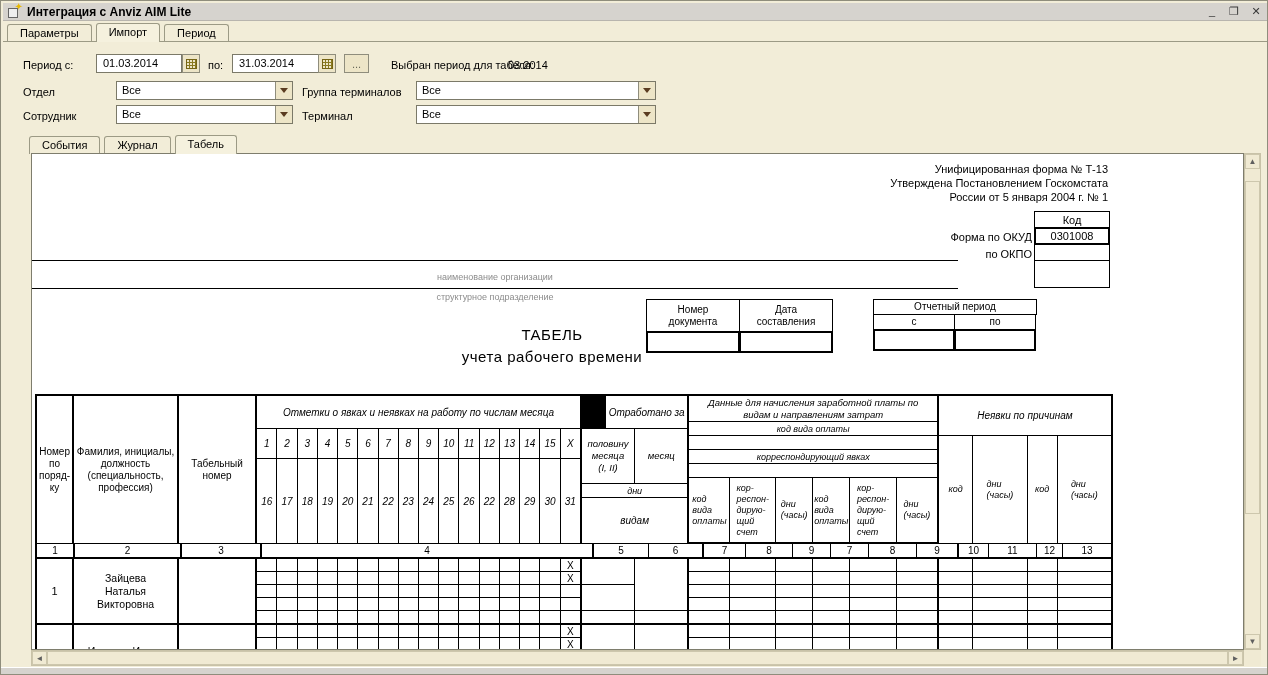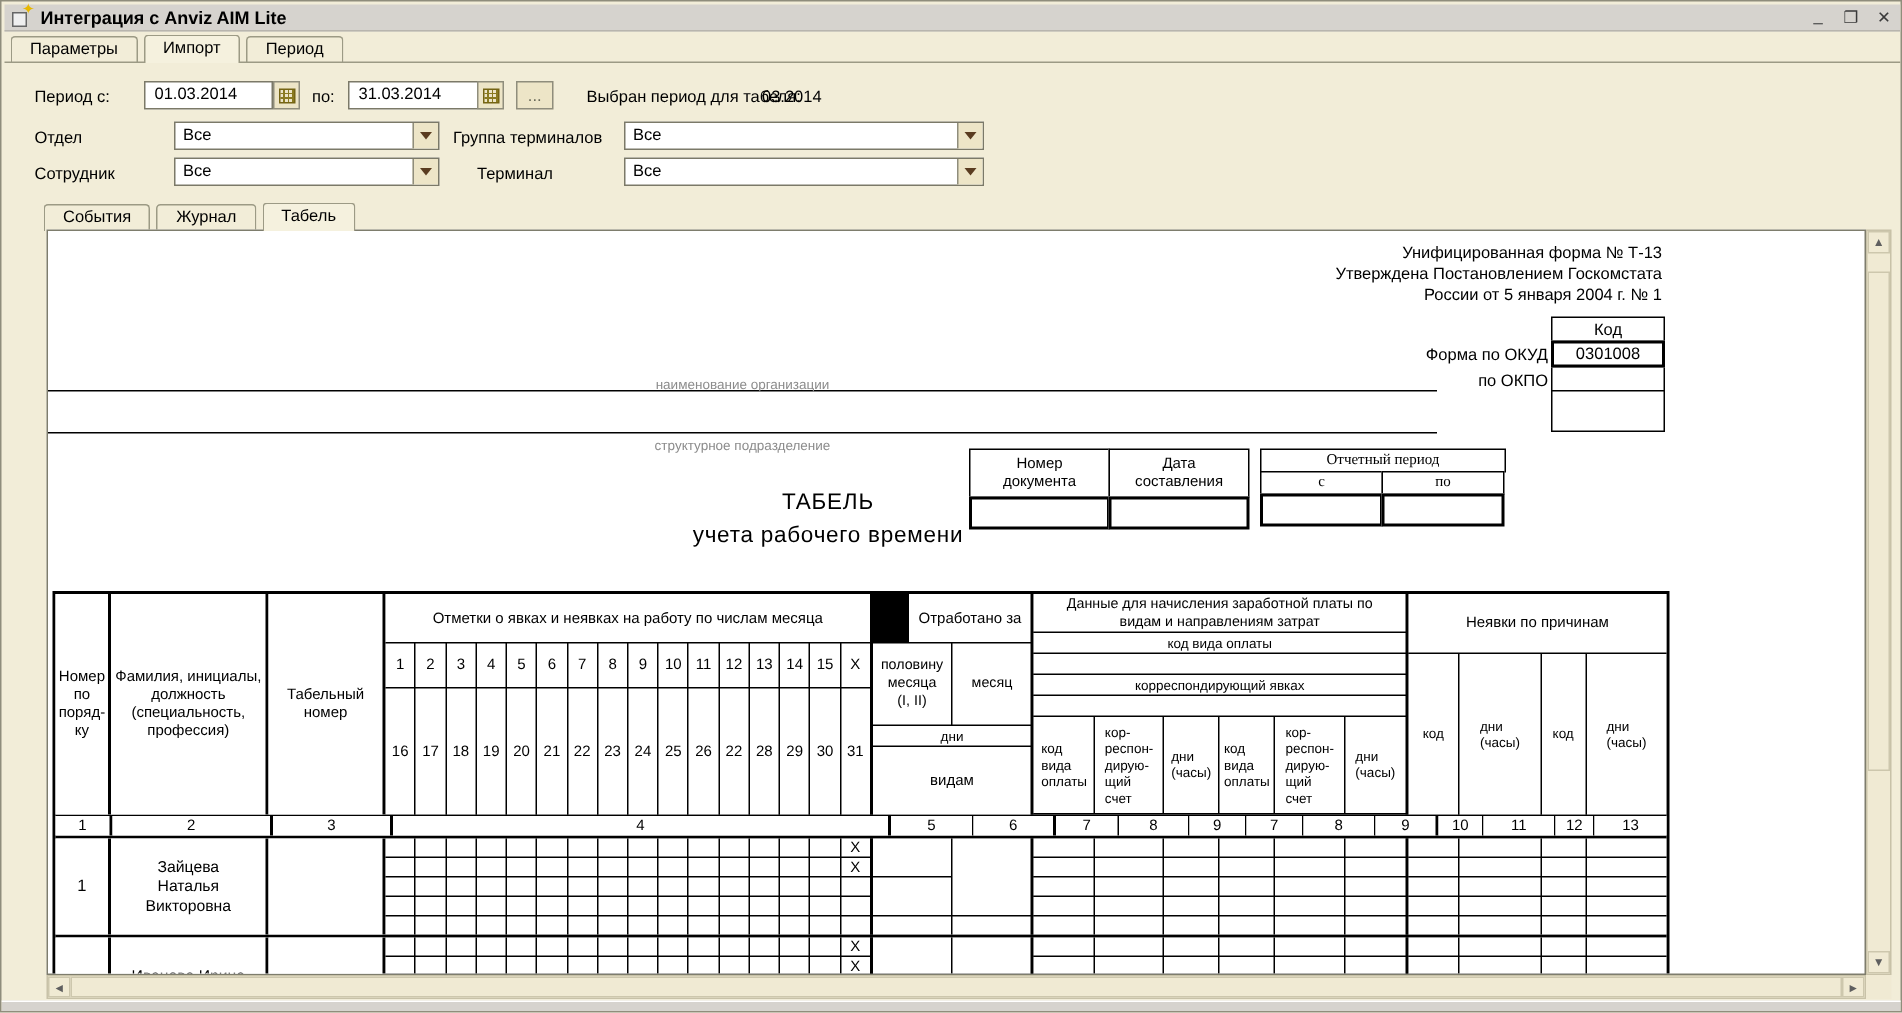--- a/index.html
+++ b/index.html
@@ -63,21 +63,21 @@
   .erow:last-child{border-bottom:none;}
   .sA{width:38px;border-right:2px solid #000;}
   .sB{width:107px;border-right:2px solid #000;}
   .sC{width:80px;border-right:2px solid #000;}
   .sD{width:332px;border-right:2px solid #000;}
   .sE{width:110px;border-right:2px solid #000;}
   .sF{width:255px;border-right:2px solid #000;}
   .sG{width:176px;}
   .wc{background:#fff;display:flex;align-items:center;justify-content:center;text-align:center;}
   .prelines{white-space:pre-line;}
-  .colblk{display:flex;flex-direction:column;gap:1px;background:#000;}
+  .colblk{display:flex;flex-direction:column;gap:1px;background:#000;font-style:italic;}
   .hA,.hB,.hC{font-size:10px;line-height:12px;}
   .hA{white-space:pre-line;}
   .dD-title{height:32px;font-size:10px;}
   .dayrow{display:grid;grid-template-columns:repeat(16,1fr);gap:1px;background:#000;}
   .dD-r1{height:29px;}
   .dD-r2{height:84px;}
   .dc{background:#fff;display:flex;align-items:center;justify-content:center;font-size:10px;}
   .eE-title{height:32px;font-size:10px;margin-left:24px;}
   .eE-cols{height:54px;display:grid;grid-template-columns:1fr 1fr;gap:1px;background:#000;}
   .eE-cols .wc{font-size:9.5px;line-height:12px;}
@@ -185,21 +185,21 @@
       </span>
   </div>
 
   <div class="lbl" style="left:22px;top:108px;">Сотрудник</div>
   <div class="combo" style="left:115px;top:104px;width:177px;">
     <span class="cval">Все</span>
     <span class="cbtn">
         <span class="tri-down"></span>
       </span>
   </div>
-  <div class="lbl" style="left:317px;top:108px;">Терминал</div>
+  <div class="lbl" style="left:301px;top:108px;">Терминал</div>
   <div class="combo" style="left:415px;top:104px;width:240px;">
     <span class="cval">Все</span>
     <span class="cbtn">
         <span class="tri-down"></span>
       </span>
   </div>
 
   <div class="tabstrip" style="left:28px;top:134px;height:19px;">
     <div class="tab">События</div>
     <div class="tab">Журнал</div>
@@ -216,36 +216,36 @@
     <div class="codebox">
       <div class="r first" style="height:17px;">Код</div>
       <div class="r thick" style="height:18px;">0301008</div>
       <div class="r" style="height:17px;"></div>
       <div class="r" style="height:28px;"></div>
     </div>
     <div class="rlabel" style="left:800px;top:77px;">Форма по ОКУД</div>
     <div class="rlabel" style="left:800px;top:94px;">по ОКПО</div>
 
     <div class="hline" style="left:0;top:106px;width:926px;"></div>
-    <div class="caption" style="left:0;top:97px;width:926px;">наименование организации</div>
+    <div class="caption" style="left:0;top:118px;width:926px;">наименование организации</div>
     <div class="hline" style="left:0;top:134px;width:926px;"></div>
     <div class="caption" style="left:0;top:138px;width:926px;">структурное подразделение</div>
 
     <div class="btitle" style="left:390px;top:172px;width:260px;">ТАБЕЛЬ</div>
     <div class="btitle" style="left:340px;top:194px;width:360px;">учета  рабочего времени</div>
 
     <div class="minibox" style="left:615px;top:146px;width:188px;">
       <div class="mb-c prelines" style="width:94px;height:33px;">Номер
 документа</div>
       <div class="mb-c prelines" style="width:94px;height:33px;">Дата
 составления</div>
       <div class="mb-c th" style="width:94px;height:22px;"></div>
       <div class="mb-c th" style="width:94px;height:22px;"></div>
     </div>
-    <div class="minibox" style="left:809px;top:146px;width:164px;font-family:Liberation Serif, serif;">
+    <div class="minibox" style="left:842px;top:146px;width:164px;">
       <div class="mb-c" style="width:164px;height:16px;">Отчетный период</div>
       <div class="mb-c" style="width:82px;height:16px;">с</div>
       <div class="mb-c" style="width:82px;height:16px;">по</div>
       <div class="mb-c th" style="width:82px;height:22px;"></div>
       <div class="mb-c th" style="width:82px;height:22px;"></div>
     </div>
 
     <div class="t13">
 
       <div class="band hdr">

